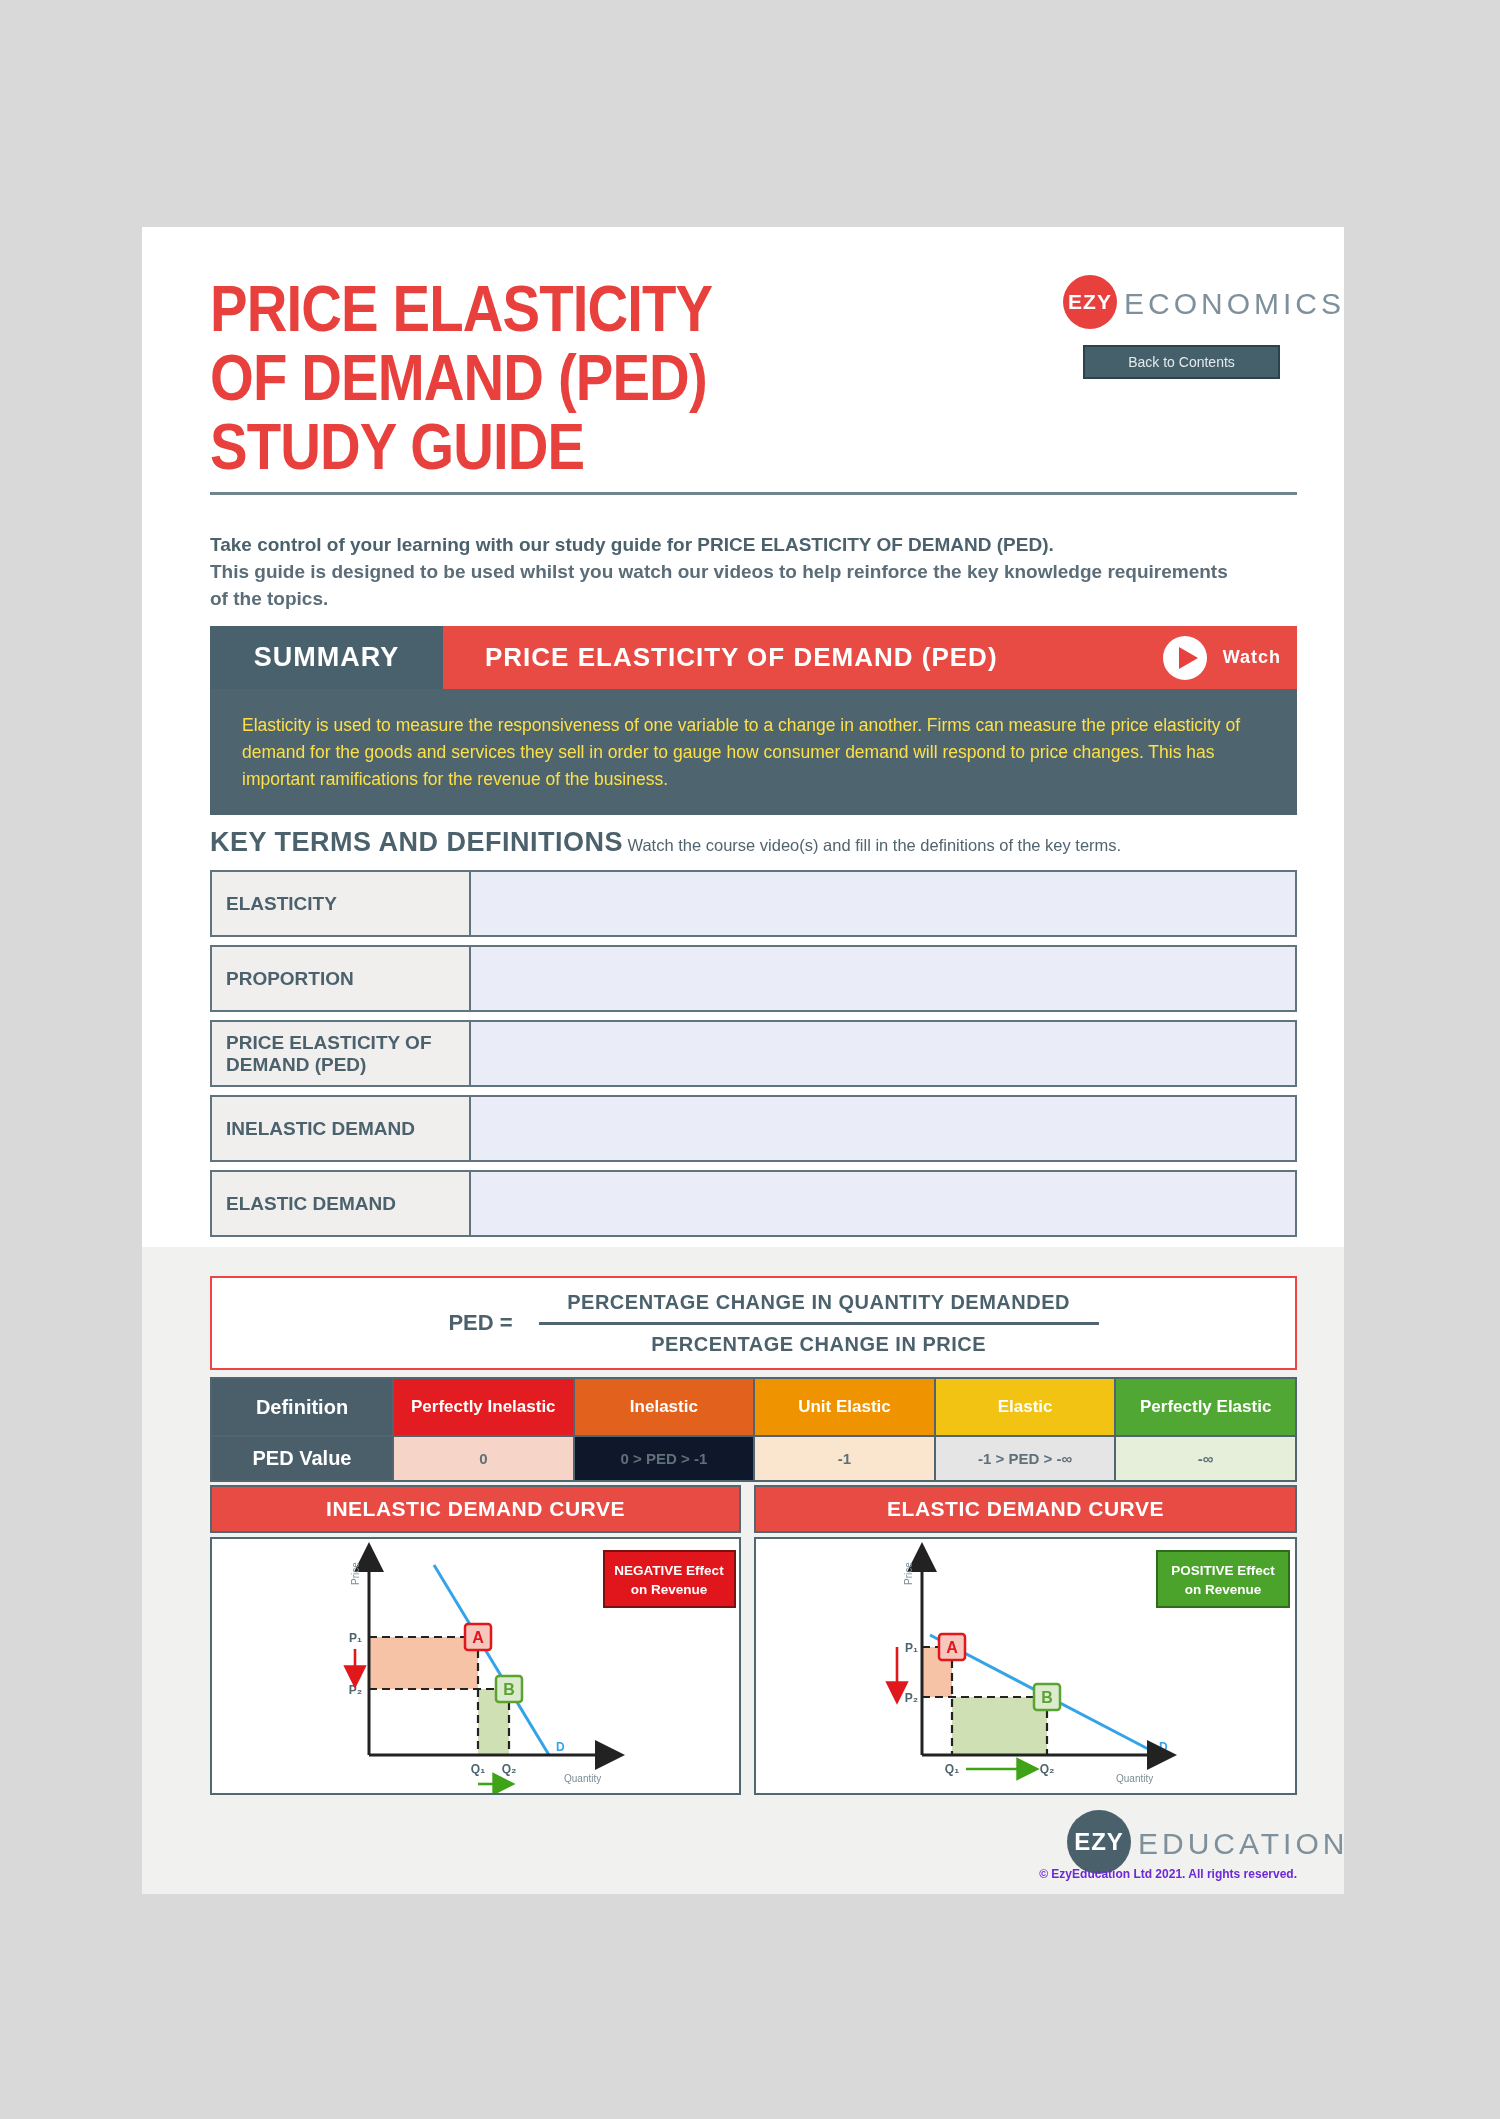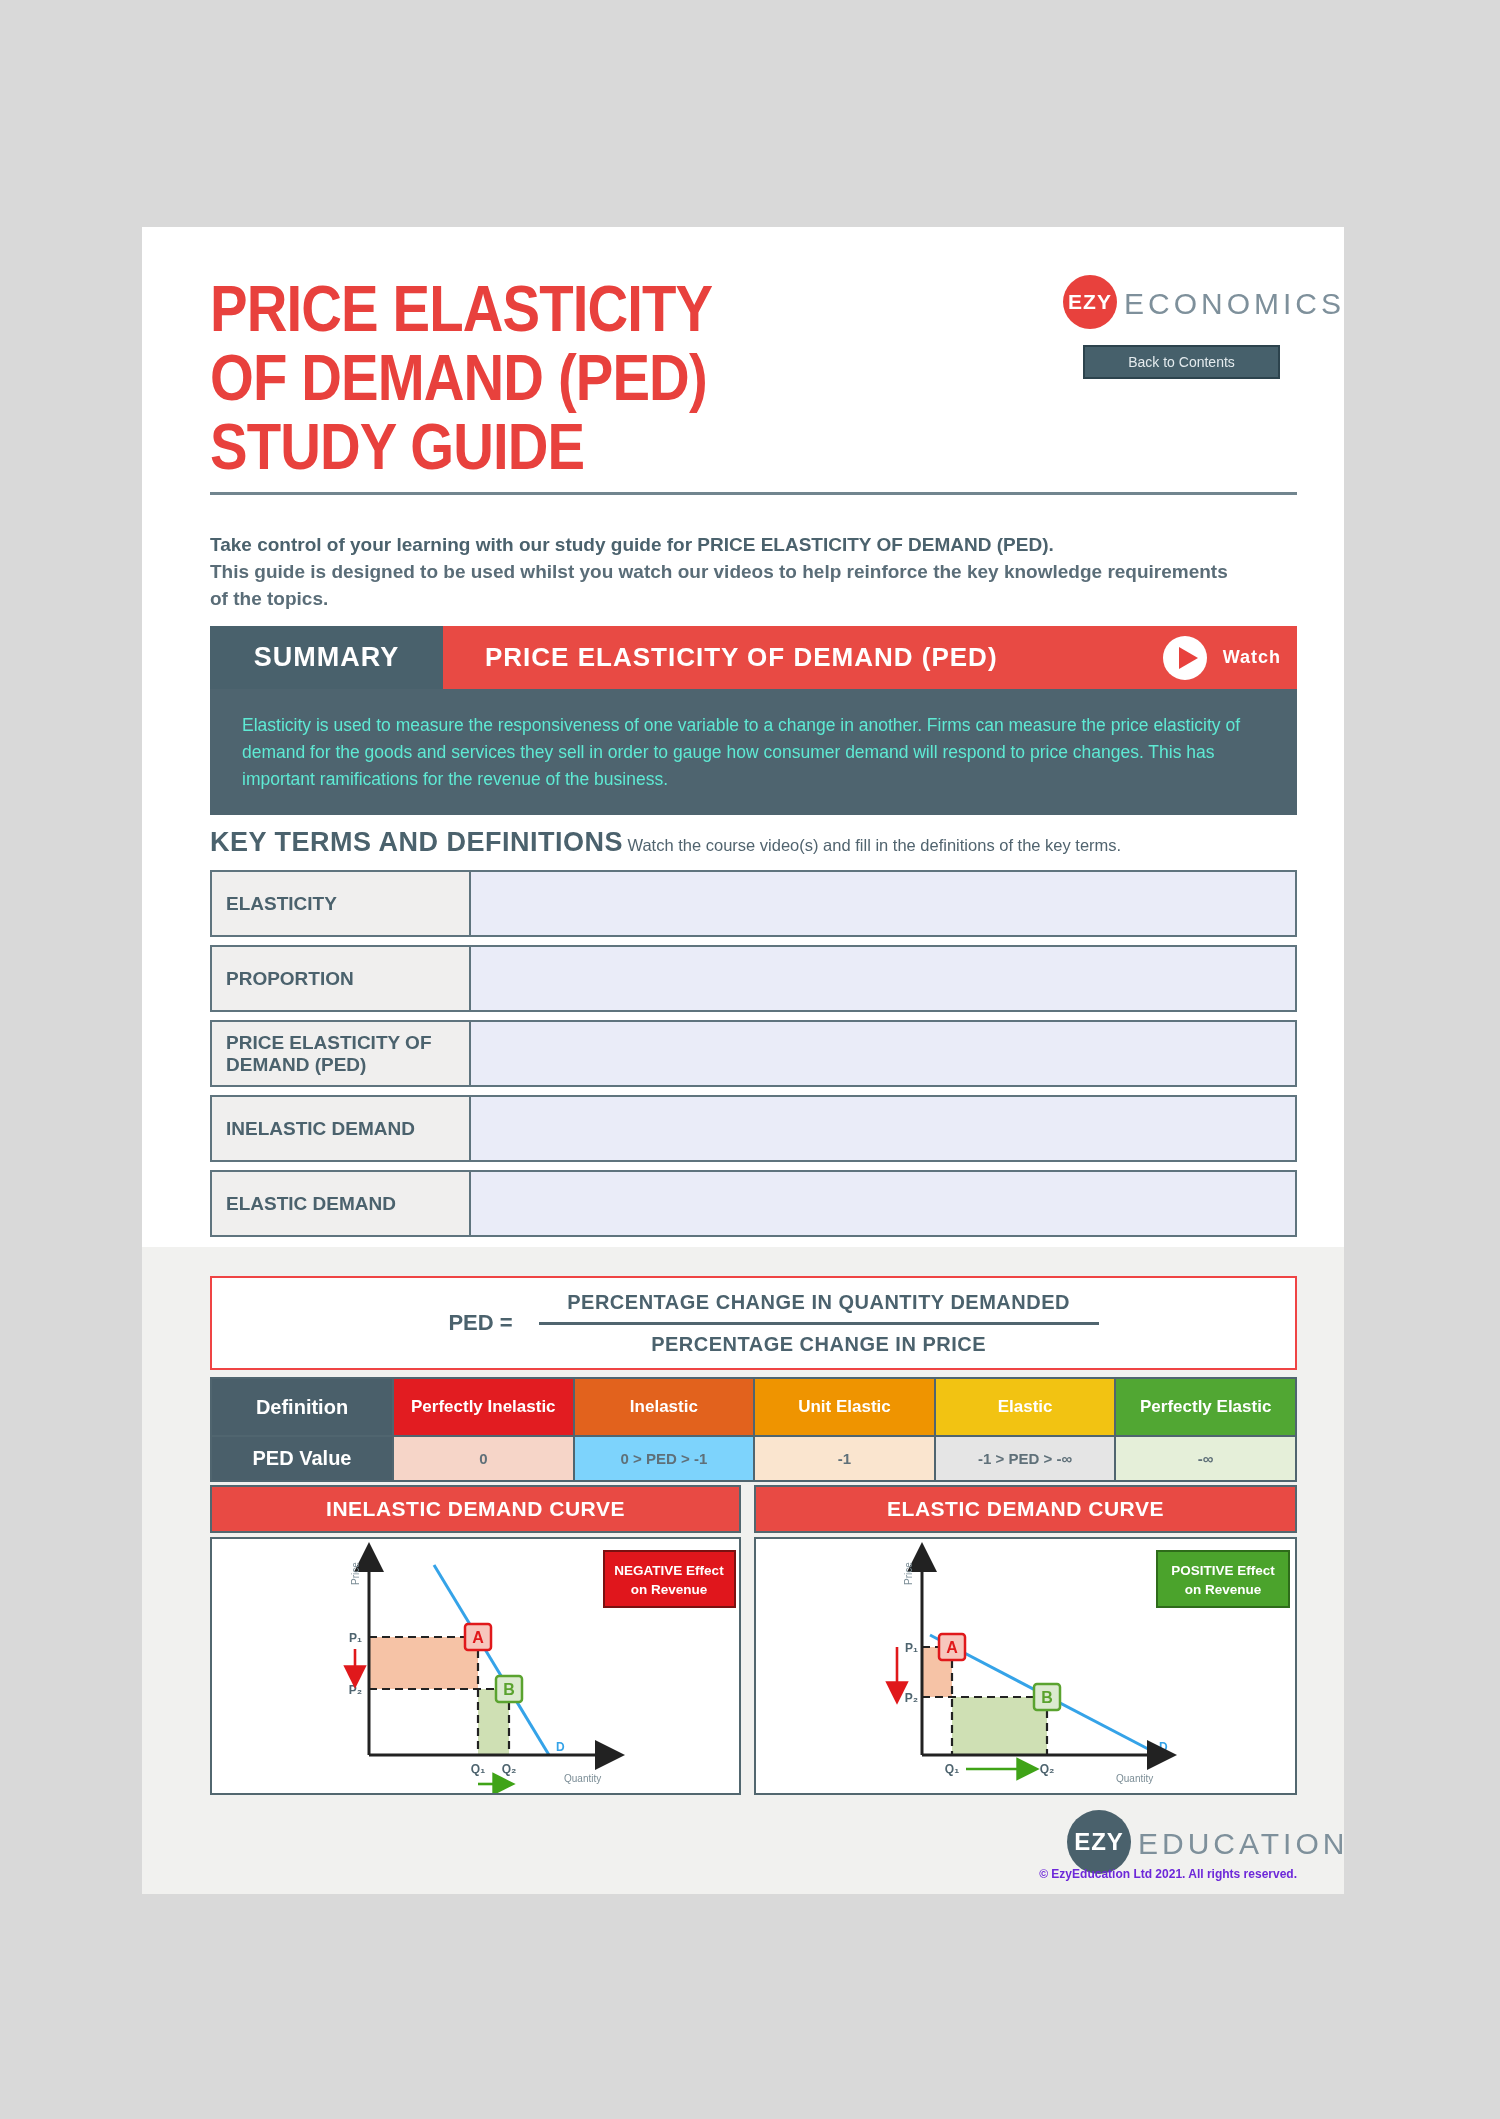--- a/index.html
+++ b/index.html
@@ -33,21 +33,21 @@
              display:flex; align-items:center; justify-content:center; letter-spacing:1px; }
   .sum-title { flex:1; background:#e84a44; color:#ffffff; font-weight:bold; font-size:26px;
                display:flex; align-items:center; padding-left:42px; letter-spacing:1px; position:relative; }
   .watch { position:absolute; right:16px; top:0; height:100%; display:flex; align-items:center; gap:16px; cursor:pointer; }
   .play-circle { width:44px; height:44px; border-radius:50%; background:#ffffff; position:relative; }
   .play-tri { position:absolute; left:16px; top:11px; width:0; height:0;
               border-left:19px solid #e8413d; border-top:11px solid transparent; border-bottom:11px solid transparent; }
   .watch-label { color:#ffffff; font-weight:bold; font-size:18px; }
 
   
-  .sum-body { left:68px; top:462px; width:1087px; height:126px; background:#4e646f; color:#5eead4;
+  .sum-body { left:68px; top:462px; width:1087px; height:126px; background:#4e646f; color:#fde047;
               font-size:17.5px; line-height:27px; padding:23px 32px 0 32px; }
 
   
   .kt-heading { left:68px; top:600px; width:1087px; color:#4b626d; }
   .kt-heading .big { font-size:27px; font-weight:bold; letter-spacing:0.5px; }
   .kt-heading .small { font-size:16.5px; font-weight:400; color:#51646f; }
   .kt-table { left:68px; top:643px; width:1087px; display:flex; flex-direction:column; gap:8px; }
   .kt-row { display:flex; height:67px; }
   .kt-term { width:261px; background:#f0efee; border:2px solid #5f747e; color:#4b626d;
              font-weight:bold; font-size:19px; line-height:22px; display:flex; align-items:center; padding-left:14px; }
@@ -175,21 +175,21 @@
       <td class="ped-head ped-side" style="width:182px">Definition</td>
       <td class="ped-head" style="background: rgb(226, 28, 33);">Perfectly Inelastic</td>
       <td class="ped-head" style="background: rgb(226, 98, 29);">Inelastic</td>
       <td class="ped-head" style="background: rgb(239, 148, 0);">Unit Elastic</td>
       <td class="ped-head" style="background: rgb(242, 195, 18);">Elastic</td>
       <td class="ped-head" style="background: rgb(81, 167, 51);">Perfectly Elastic</td>
     </tr>
     <tr>
       <td class="ped-val ped-side">PED Value</td>
       <td class="ped-val" style="background: rgb(246, 213, 200);">0</td>
-      <td class="ped-val" style="background: #7dd3fc;">0 &gt; PED &gt; -1</td>
+      <td class="ped-val" style="background: #0f172a;">0 &gt; PED &gt; -1</td>
       <td class="ped-val" style="background: rgb(250, 229, 207);">-1</td>
       <td class="ped-val" style="background: #e5e5e5;">-1 &gt; PED &gt; -∞</td>
       <td class="ped-val" style="background: rgb(229, 239, 217);">-∞</td>
     </tr>
   </tbody>
     </table>
 
   <div class="abs chart-banner cb-left">INELASTIC DEMAND CURVE</div>
   <div class="abs chart-banner cb-right">ELASTIC DEMAND CURVE</div>
 

